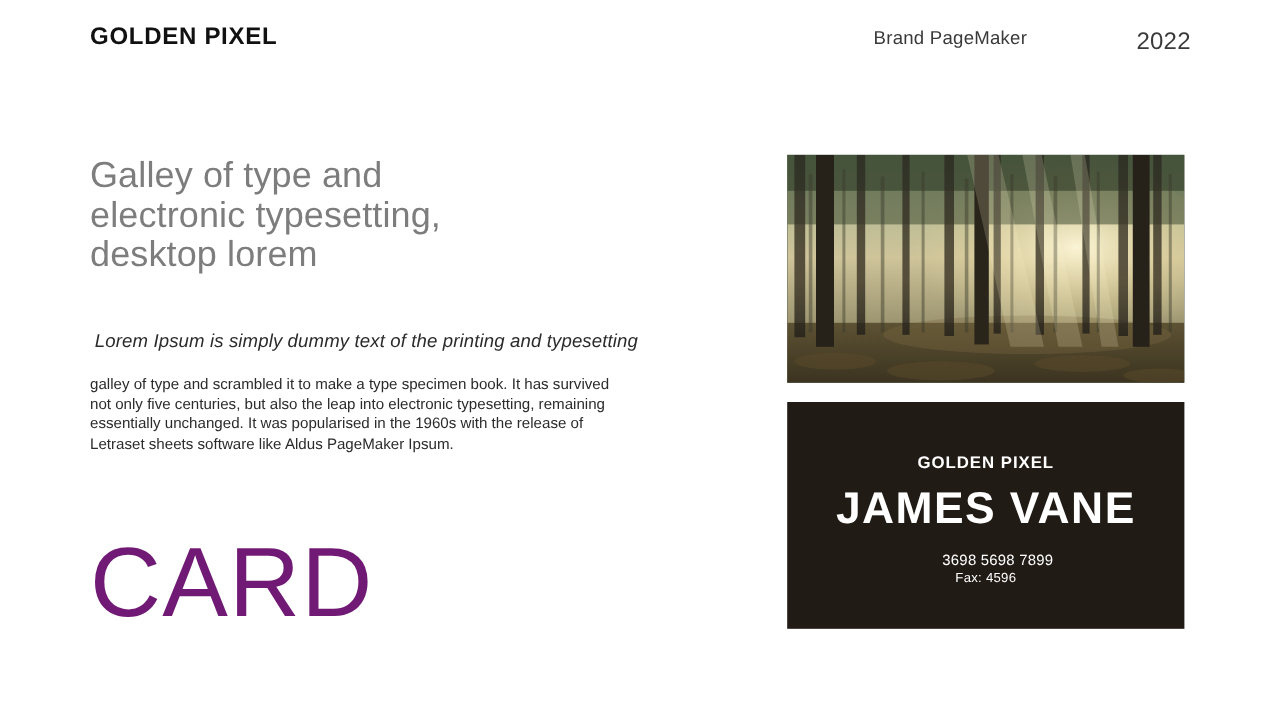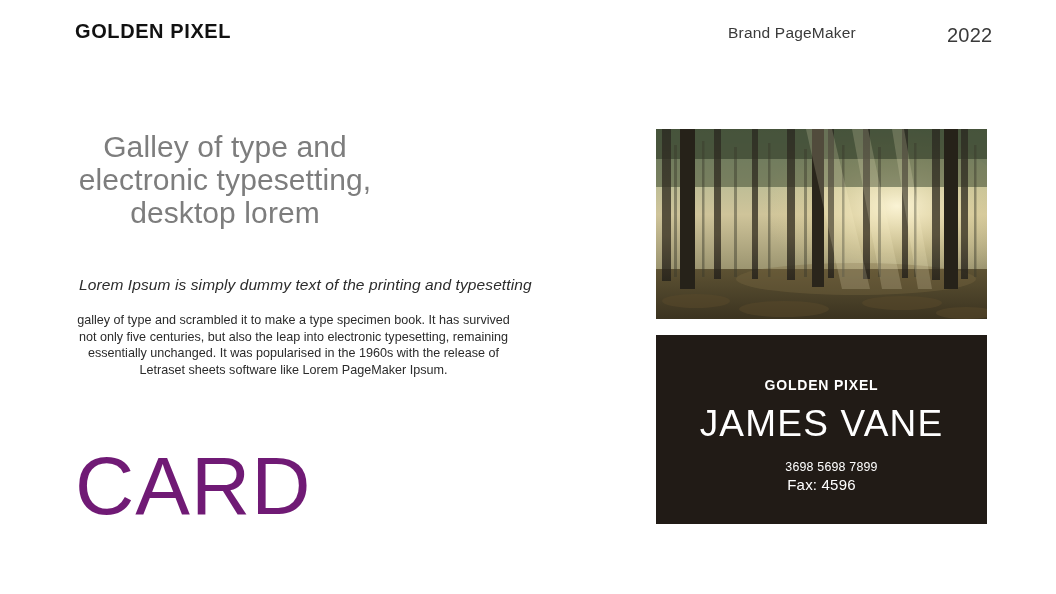--- a/index.html
+++ b/index.html
@@ -49,21 +49,20 @@
     color: #3a3a3a;
     letter-spacing: 0.2px;
   }
 
   
   .left-col {
     position: absolute;
     left: 75px;
     top: 130px;
     width: 520px;
-    text-align: center;
   }
   .headline {
     font-size: 30px;
     line-height: 33px;
     font-weight: normal;
     color: #7d7d7d;
     margin: 0;
     letter-spacing: 0.1px;
     width: 300px;
   }
@@ -134,52 +133,52 @@
     font-weight: bold;
     letter-spacing: 0.8px;
   }
   .card-name {
     position: absolute;
     top: 68px;
     left: 0;
     width: 331px;
     font-size: 37px;
     letter-spacing: 1.2px;
-    font-weight: normal;
+    font-weight: bold;
   }
   .card-phone {
     position: absolute;
     top: 125px;
     left: 0;
     width: 351px;
     font-size: 12.4px;
     letter-spacing: 0.2px;
   }
   .card-fax {
     position: absolute;
     top: 141px;
     left: 0;
     width: 331px;
-    font-size: 15px;
+    font-size: 11px;
     letter-spacing: 0.2px;
   }
 </style>
 </head>
 <body>
 
 <div class="header">
   <div class="brand-logo">GOLDEN PIXEL</div>
   <div class="header-title">Brand PageMaker</div>
   <div class="header-year">2022</div>
 </div>
 
 <div class="left-col">
   <h1 class="headline">Galley of type and electronic typesetting, desktop lorem</h1>
   <p class="subhead">Lorem Ipsum is simply dummy text of the printing and typesetting</p>
-  <p class="body-copy">galley of type and scrambled it to make a type specimen book. It has survived not only five centuries, but also the leap into electronic typesetting, remaining essentially unchanged. It was popularised in the 1960s with the release of Letraset sheets software like Lorem PageMaker Ipsum.</p>
+  <p class="body-copy">galley of type and scrambled it to make a type specimen book. It has survived not only five centuries, but also the leap into electronic typesetting, remaining essentially unchanged. It was popularised in the 1960s with the release of Letraset sheets software like Aldus PageMaker Ipsum.</p>
 </div>
 <div class="big-word">CARD</div>
 
 <div class="photo">
   <svg viewBox="0 0 331 190" preserveAspectRatio="none">
     <defs>
       <linearGradient id="sky" x1="0" y1="0" x2="0" y2="1">
         <stop offset="0%" stop-color="#9db08d"></stop>
         <stop offset="45%" stop-color="#cfc49a"></stop>
         <stop offset="100%" stop-color="#6d6a4a"></stop>

